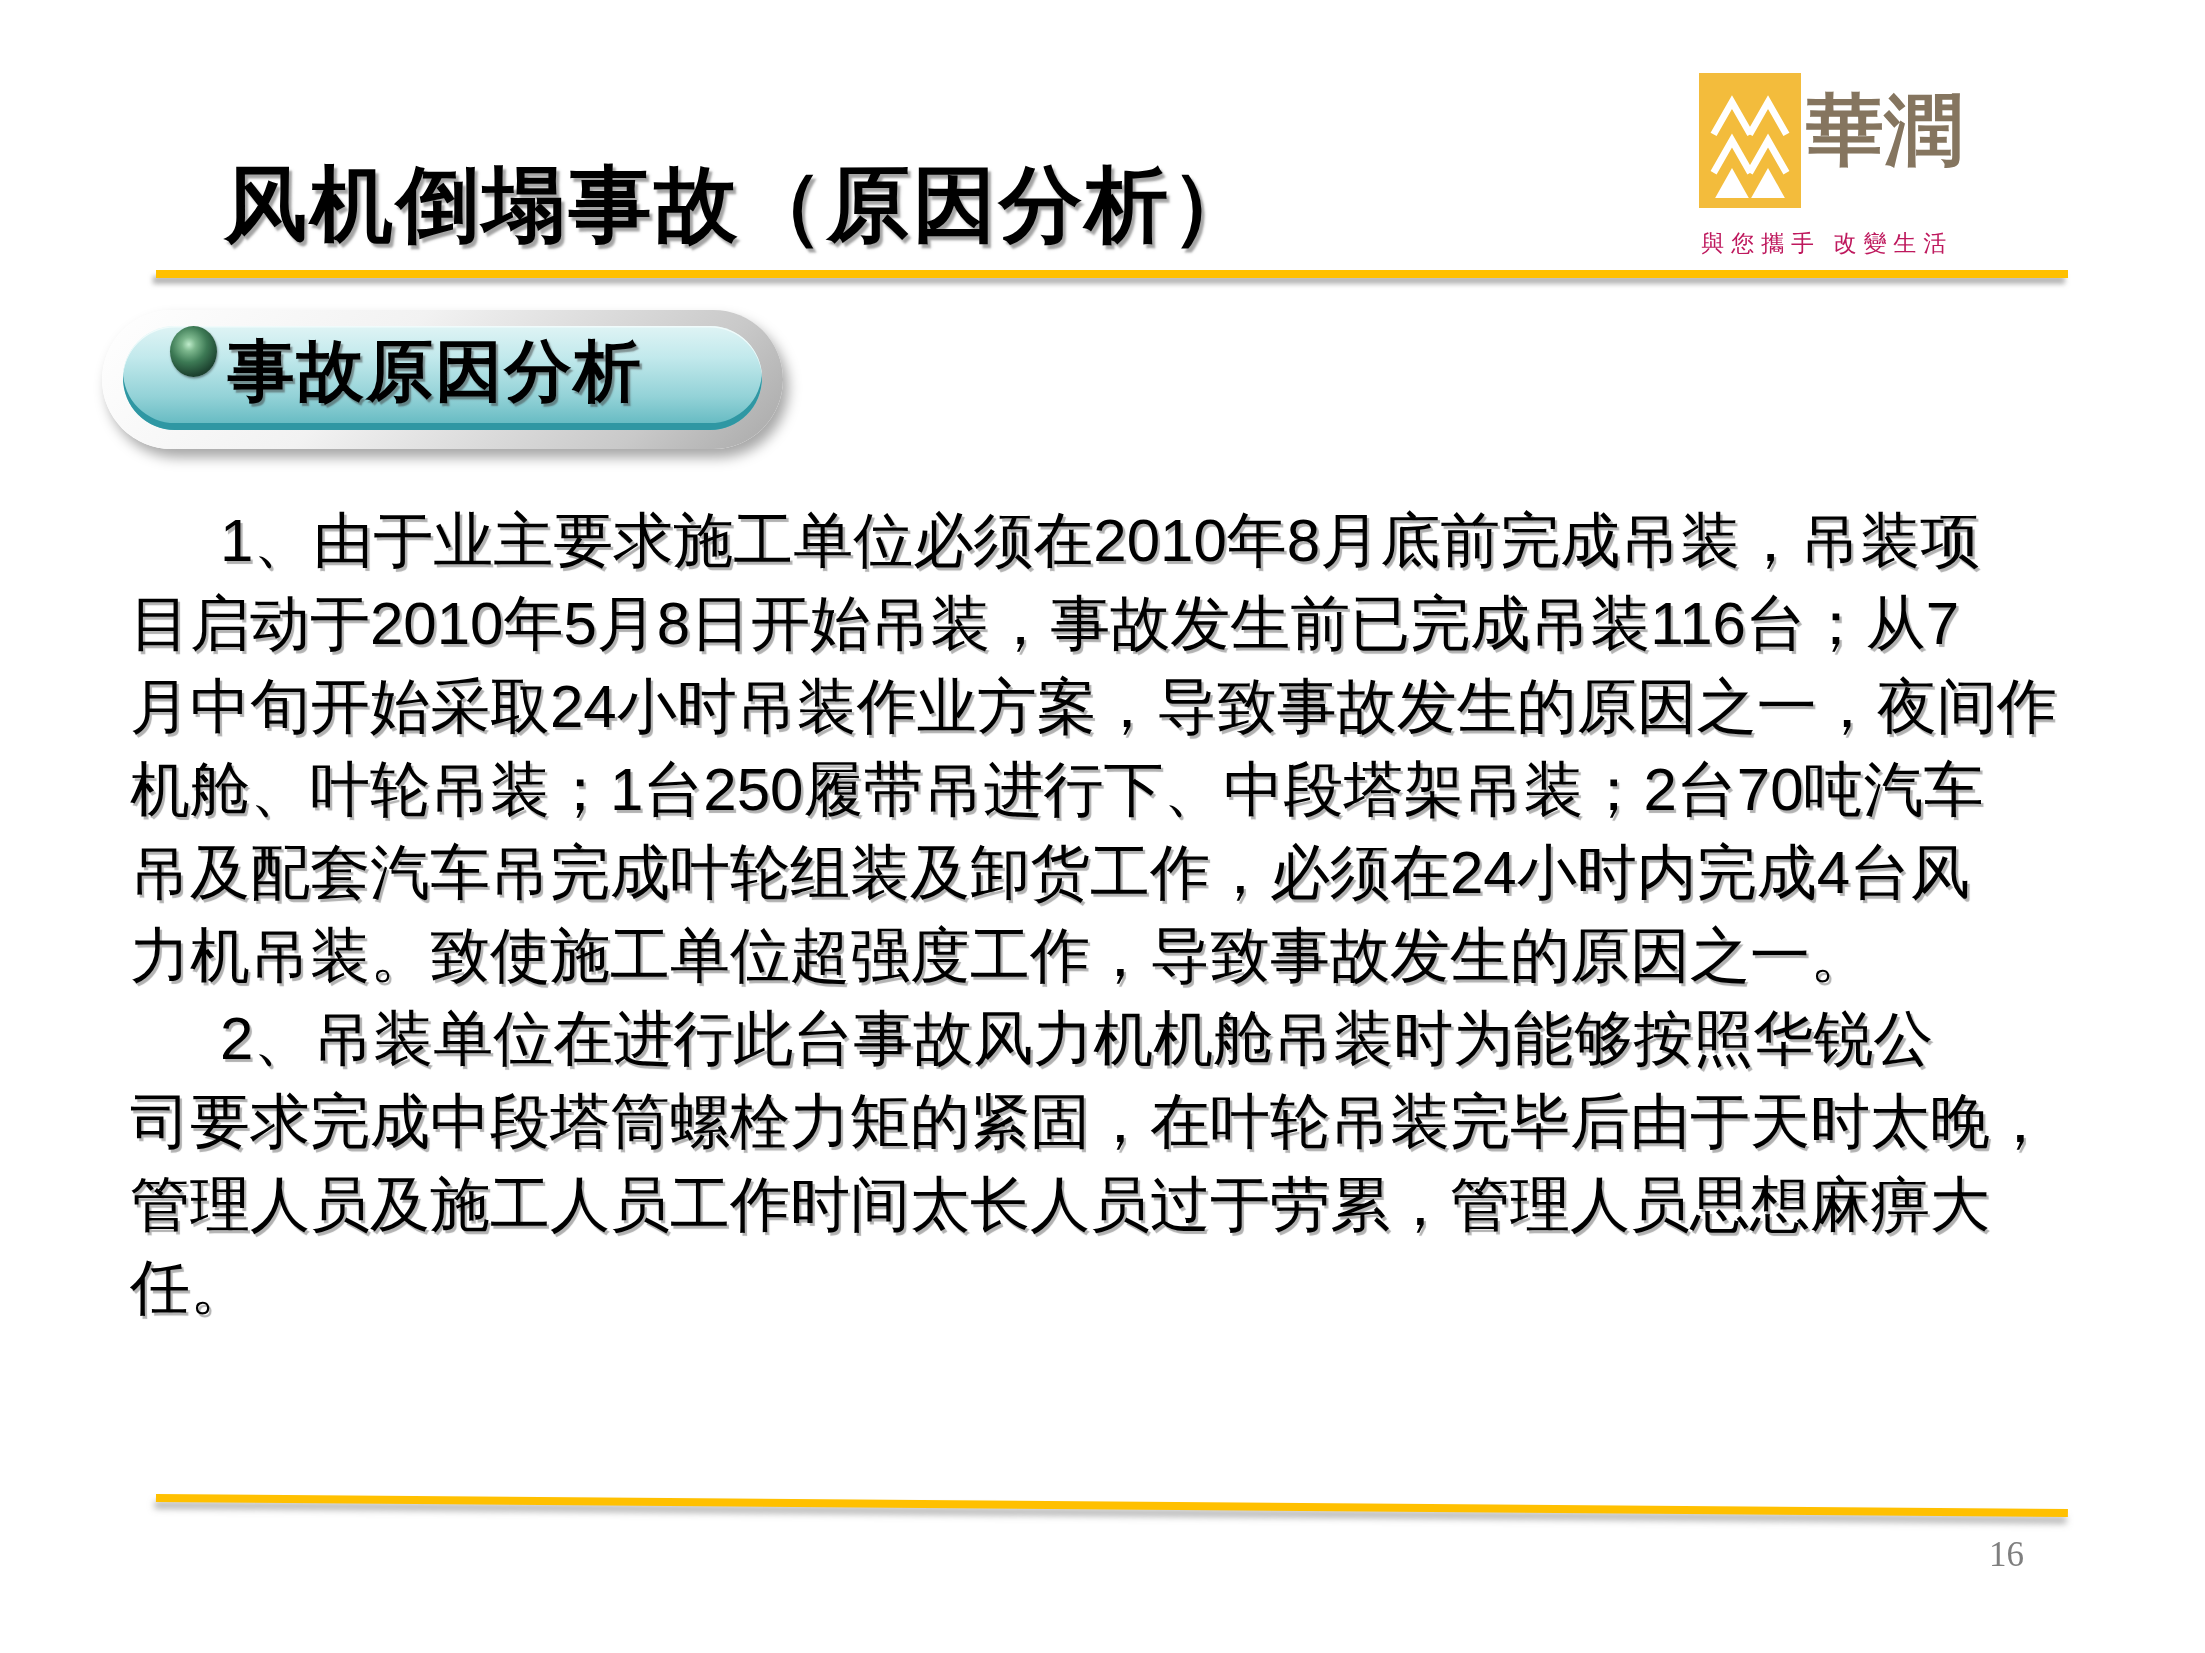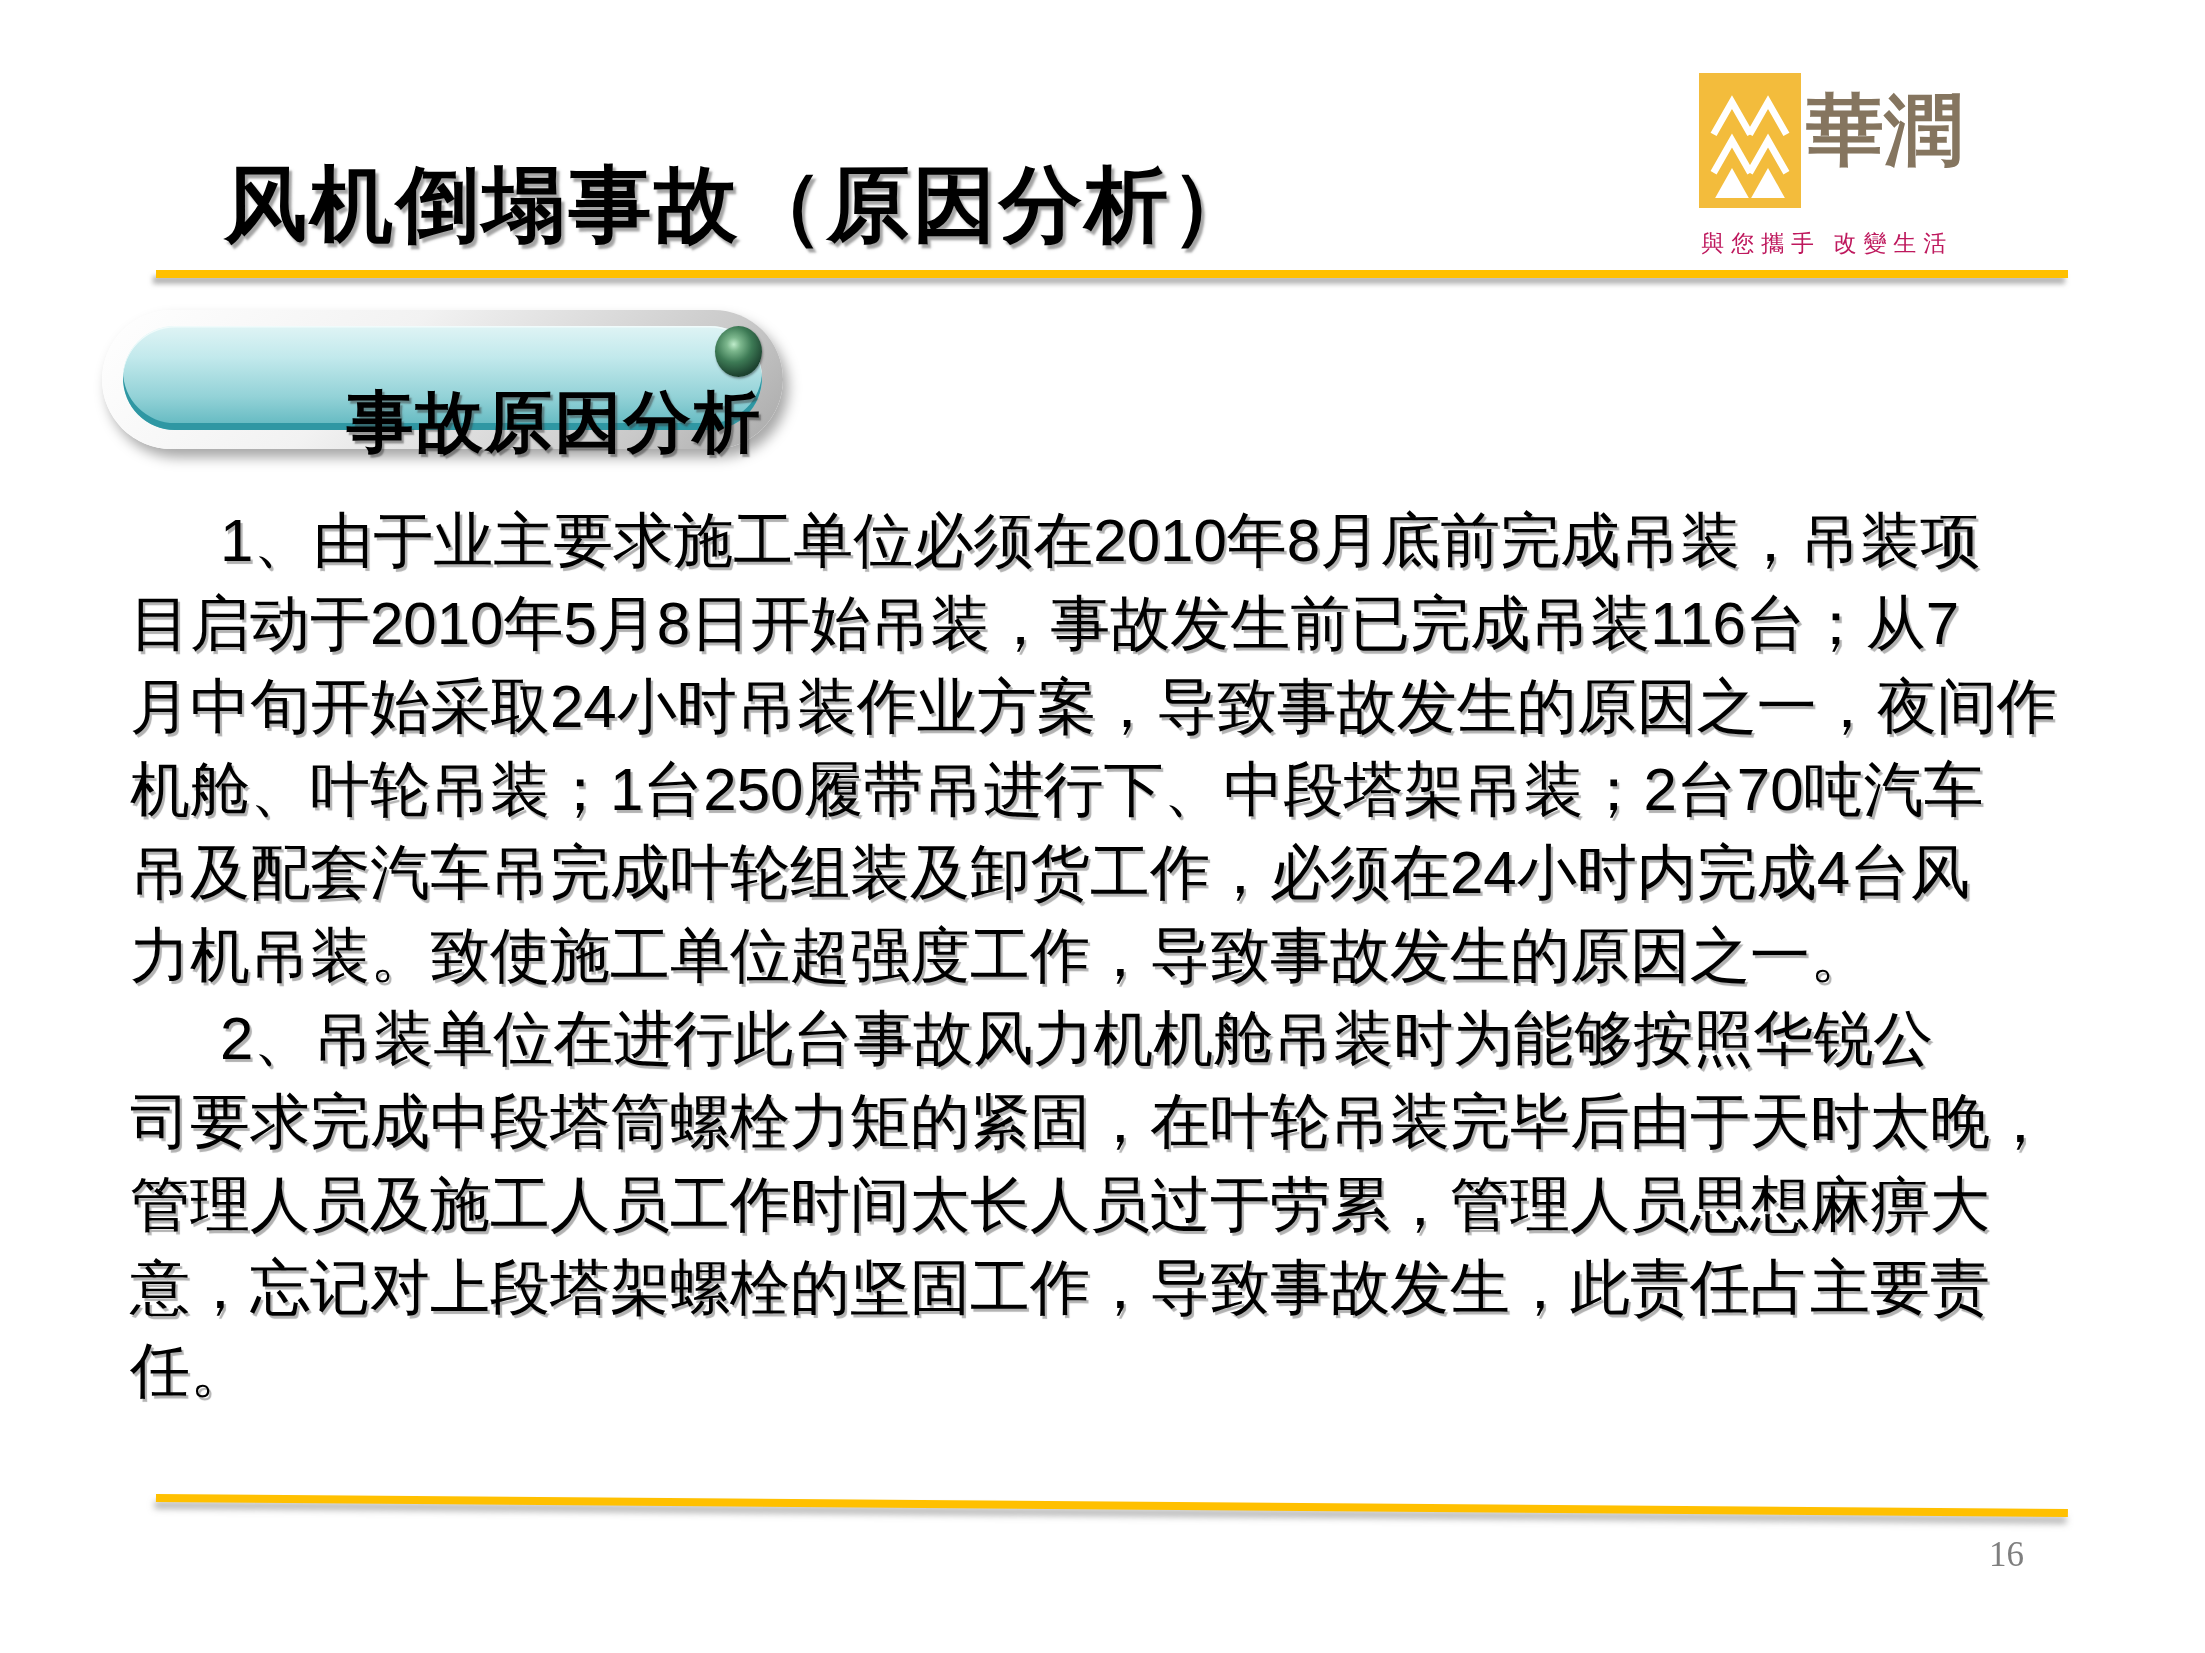--- a/index.html
+++ b/index.html
@@ -56,21 +56,21 @@
     position:absolute; left:102px; top:310px; width:681px; height:139px;
     border-radius:70px;
     background:linear-gradient(135deg,#ffffff 0%,#f2f2f2 40%,#c9c9c9 80%,#a8a8a8 100%);
     box-shadow:5.4px 8.4px 12.3px rgba(0,0,0,0.35);
   }
   .badge-inner {
     position:absolute; left:20.7px; top:16px; right:20.7px; bottom:19px;
     border-radius:55px;
     background:linear-gradient(180deg,#dff4f5 0%,#c2e9ec 30%,#93d2d7 68%,#5db6be 100%);
     box-shadow:inset 0 -6.9px 0 #2f97a3, inset 0 1.5px 0 #f0fbfb;
-    display:flex; align-items:flex-end; padding-left:47px;flex-direction:column;
+    display:flex; align-items:flex-start; padding-left:47px;
   }
   .sphere {
     width:47px; height:51px; border-radius:50%; flex:0 0 auto;
     background:radial-gradient(circle at 40% 36%, #bfeccb 0%, #7cb78d 16%, #3d7a55 42%, #1d4330 72%, #102a1d 100%);
     box-shadow:0.8px 1.5px 2.3px rgba(0,0,0,0.4);
   }
   .badge-label {
     margin-left:10.7px;
     font-size:67px; font-weight:bold; color:#000;
     letter-spacing:2.3px; white-space:nowrap;
@@ -135,21 +135,20 @@
   <div class="body-text">
     <div class="bline indent">1、由于业主要求施工单位必须在2010年8月底前完成吊装，吊装项</div>
     <div class="bline">目启动于2010年5月8日开始吊装，事故发生前已完成吊装116台；从7</div>
     <div class="bline">月中旬开始采取24小时吊装作业方案，导致事故发生的原因之一，夜间作</div>
     <div class="bline">机舱、叶轮吊装；1台250履带吊进行下、中段塔架吊装；2台70吨汽车</div>
     <div class="bline">吊及配套汽车吊完成叶轮组装及卸货工作，必须在24小时内完成4台风</div>
     <div class="bline">力机吊装。致使施工单位超强度工作，导致事故发生的原因之一。</div>
     <div class="bline indent">2、吊装单位在进行此台事故风力机机舱吊装时为能够按照华锐公</div>
     <div class="bline">司要求完成中段塔筒螺栓力矩的紧固，在叶轮吊装完毕后由于天时太晚，</div>
     <div class="bline">管理人员及施工人员工作时间太长人员过于劳累，管理人员思想麻痹大</div>
-    <div class="bline">意，忘记对上段塔架螺栓的坚固工作，导致事故发生，此责任占主要责</div>
     <div class="bline">任。</div>
   </div>
 
   <div class="rule rule-bottom"></div>
 
   <div class="page-number">16</div>
 
 </div>
 
 

